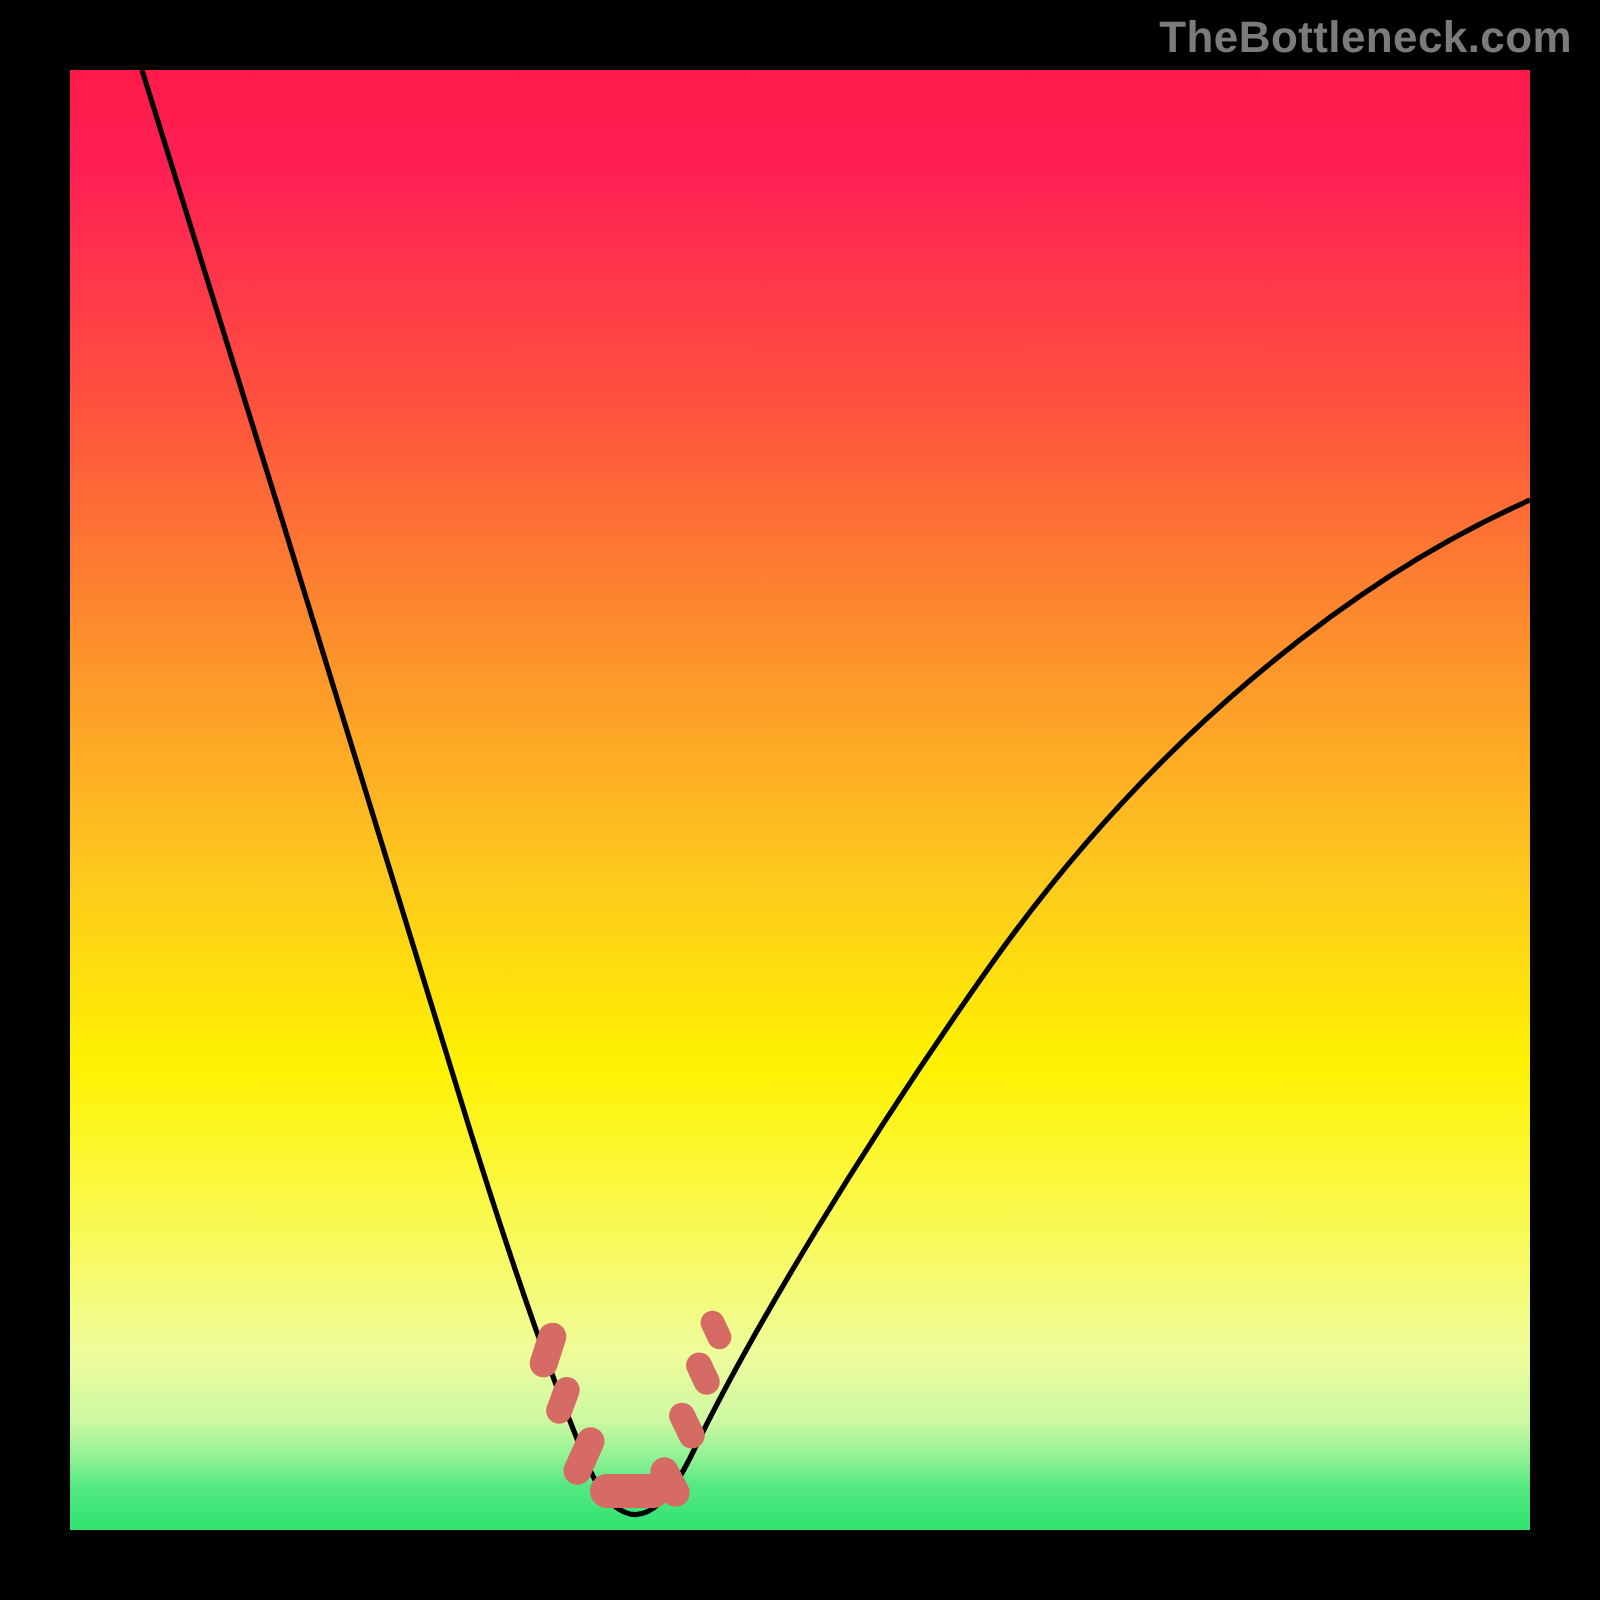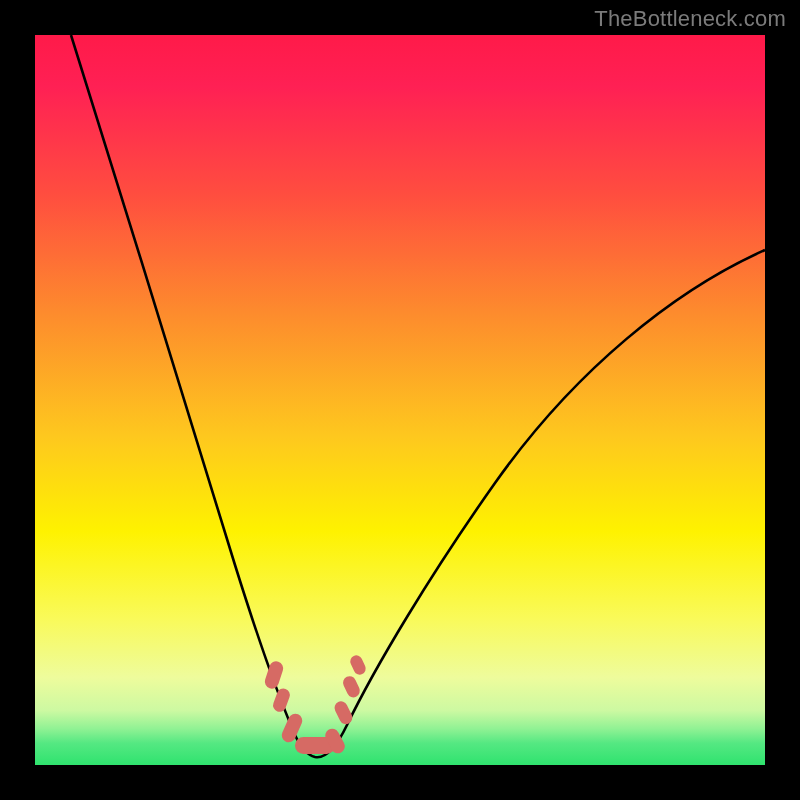--- a/index.html
+++ b/index.html
@@ -38,21 +38,21 @@
     position: absolute;
     left: 0;
     top: 0;
   }
   .watermark {
     position: absolute;
     top: 6px;
     right: 14px;
     color: #7b7b7b;
     font-size: 22px;
-    font-weight: 400;
+    font-weight: 700;
     letter-spacing: 0.2px;
   }
 </style>
 </head>
 <body>
 
 <div class="frame">
   <div class="plot">
 
     <svg class="gradient" width="730" height="730">

